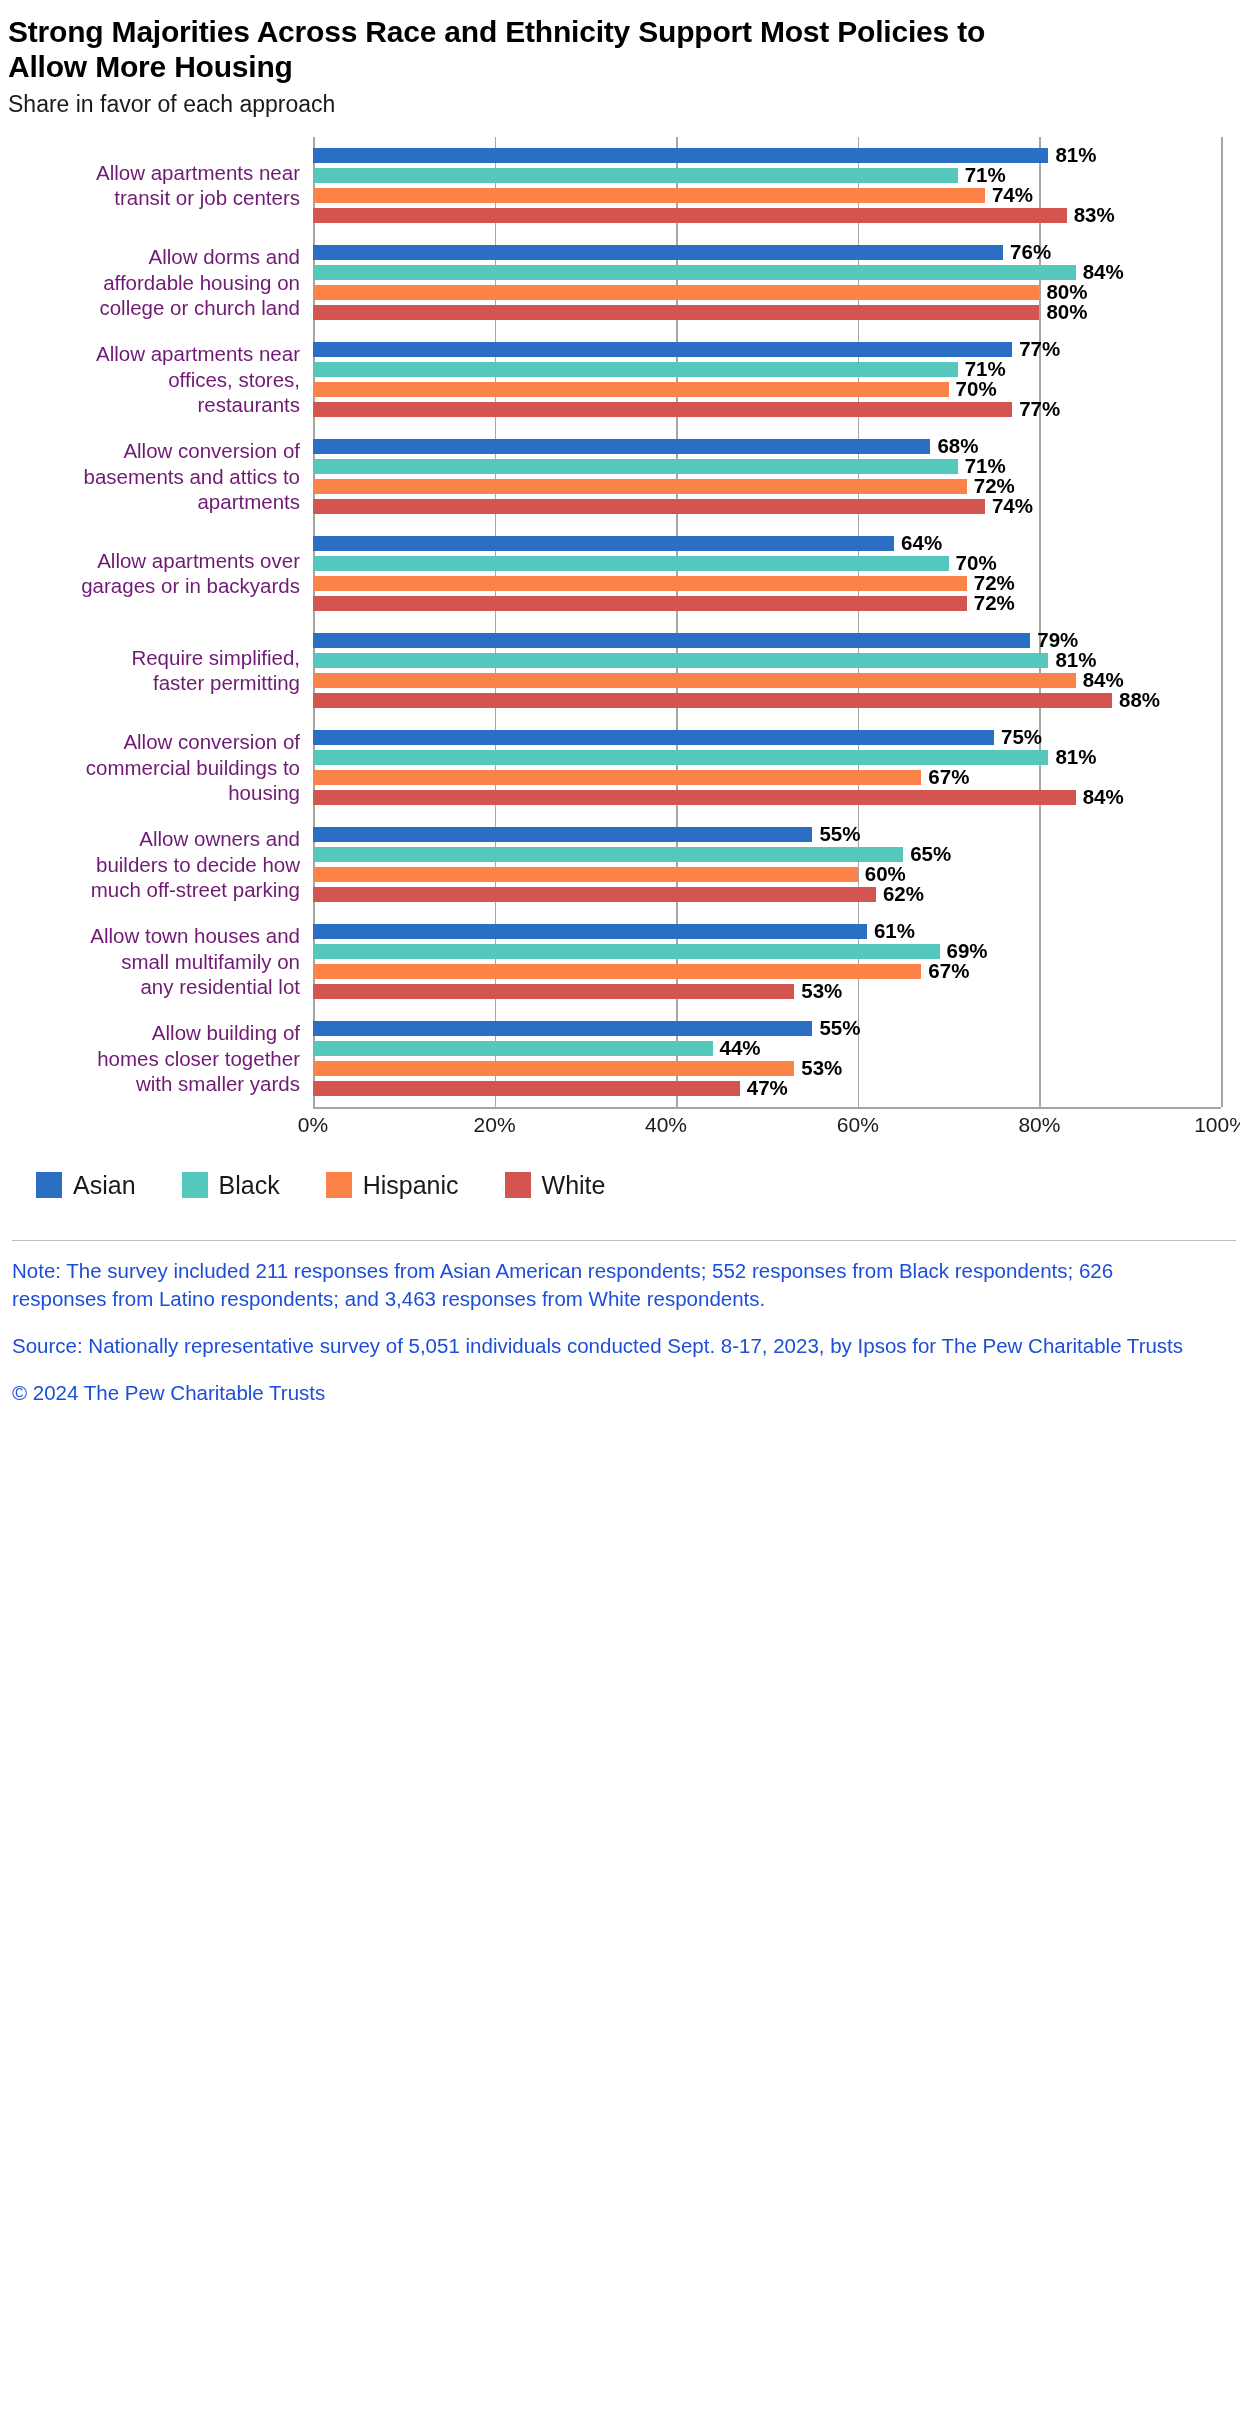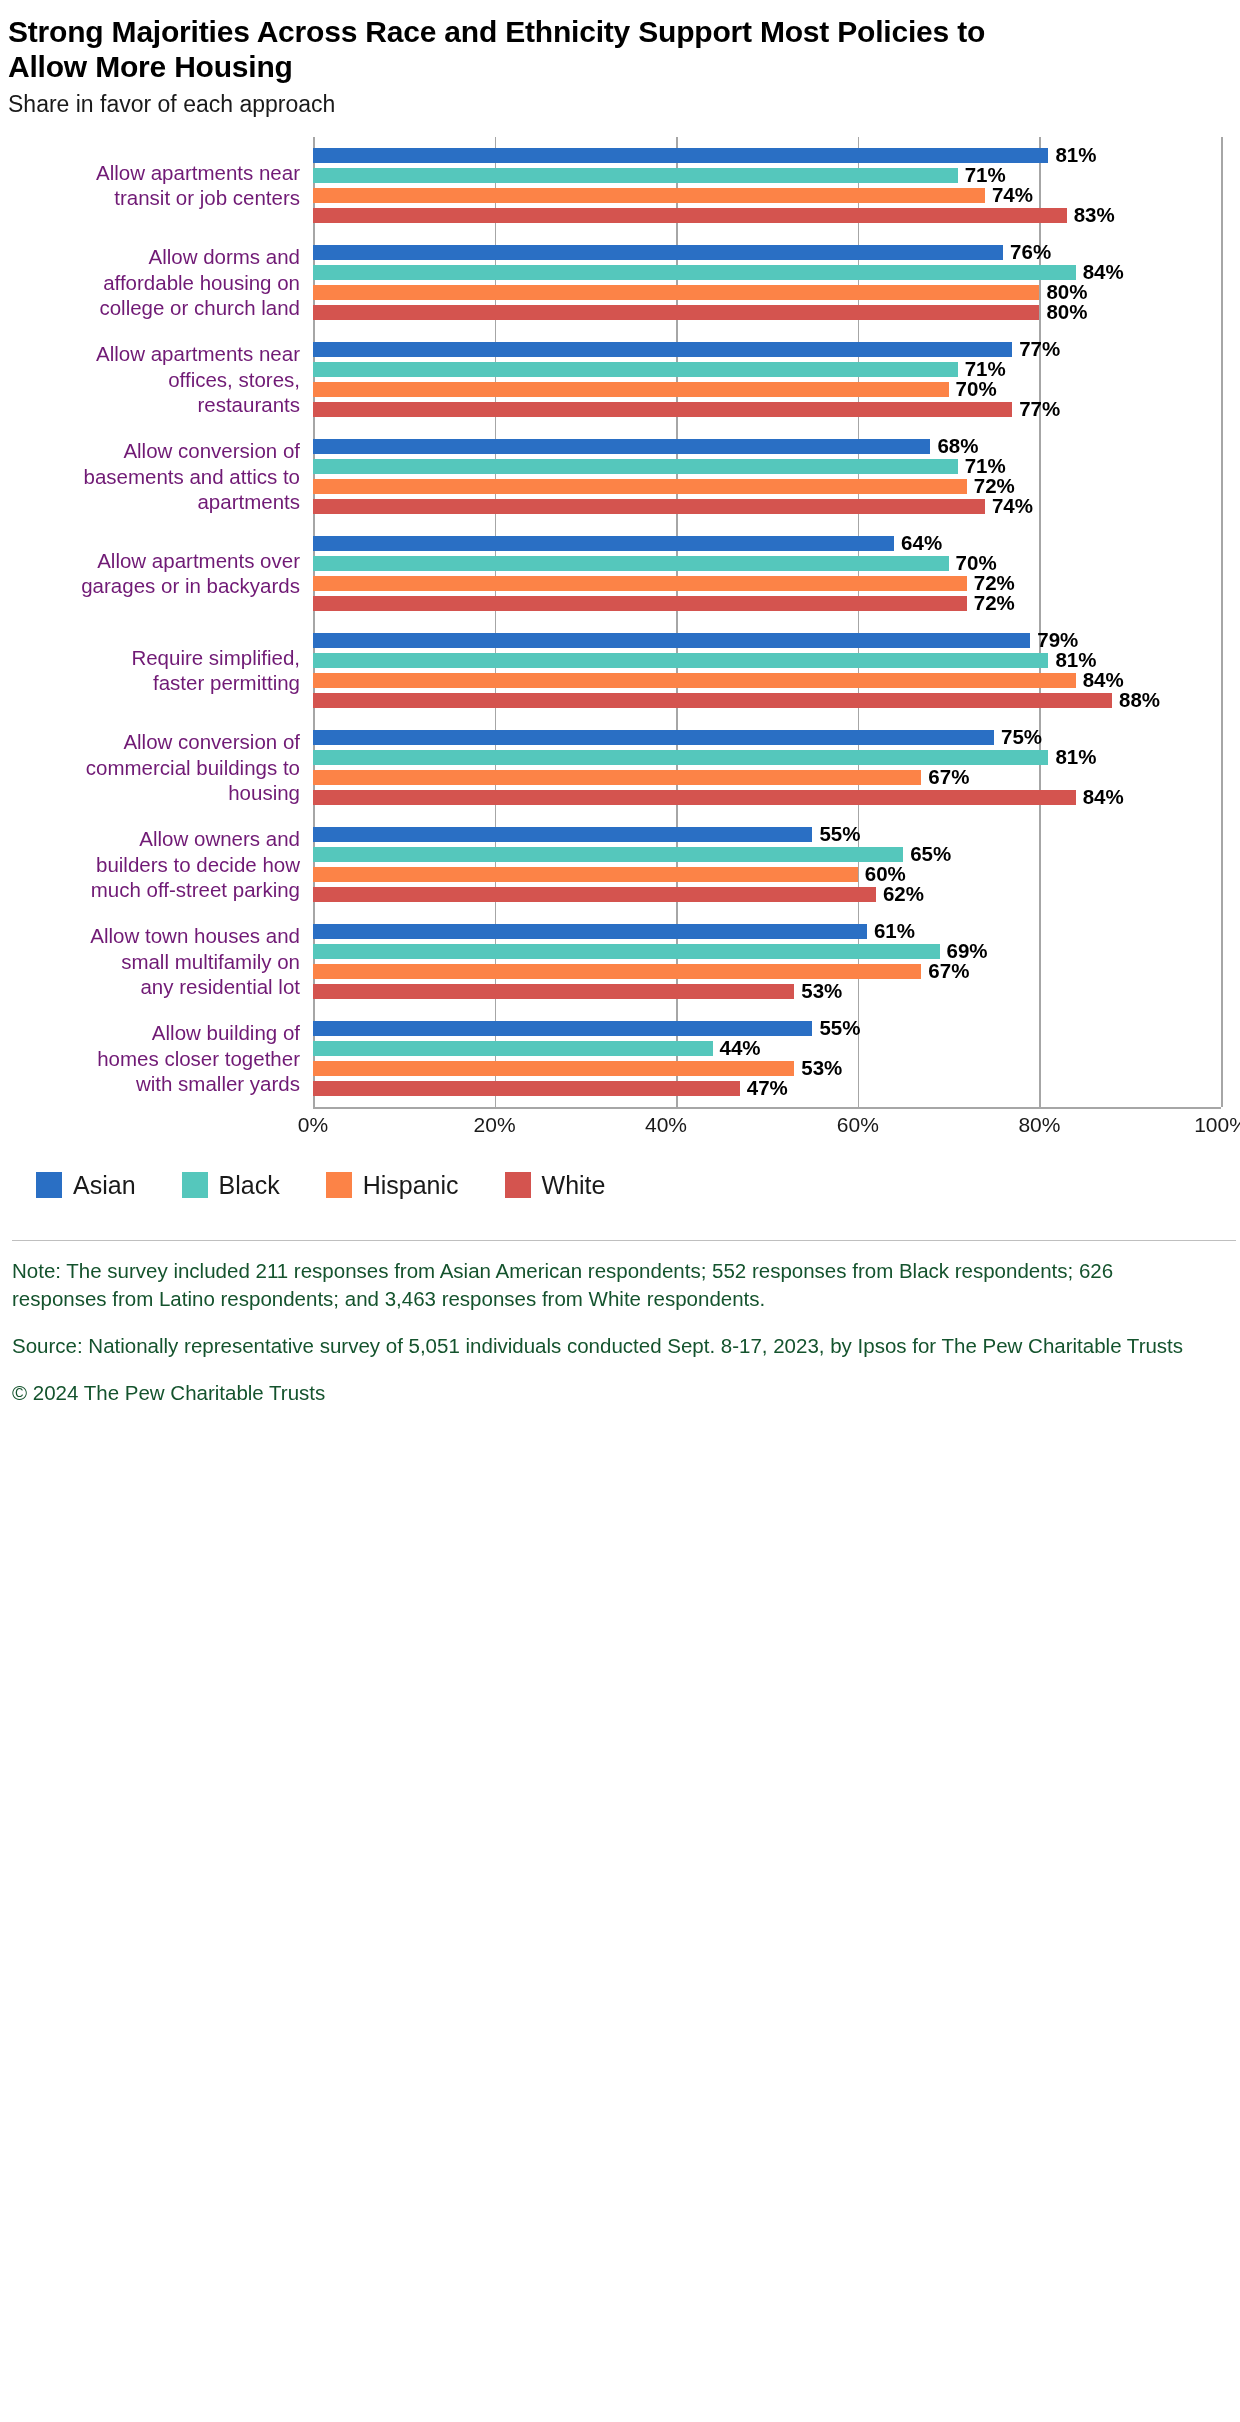--- a/index.html
+++ b/index.html
@@ -154,21 +154,21 @@
   }
   .rule {
     height: 1.5px;
     background: #bfbfbf;
     margin: 0 0 16px 0;
     width: 1224px;
   }
   .note, .source, .copyright {
     font-size: 20.5px;
     line-height: 1.33;
-    color: #14532d;
+    color: #1d4ed8;
     margin: 0 0 20px 0;
     max-width: 1190px;
   }
   .copyright { margin-bottom: 0; }
 </style>
 </head>
 <body>
 
 <div class="page">
 

